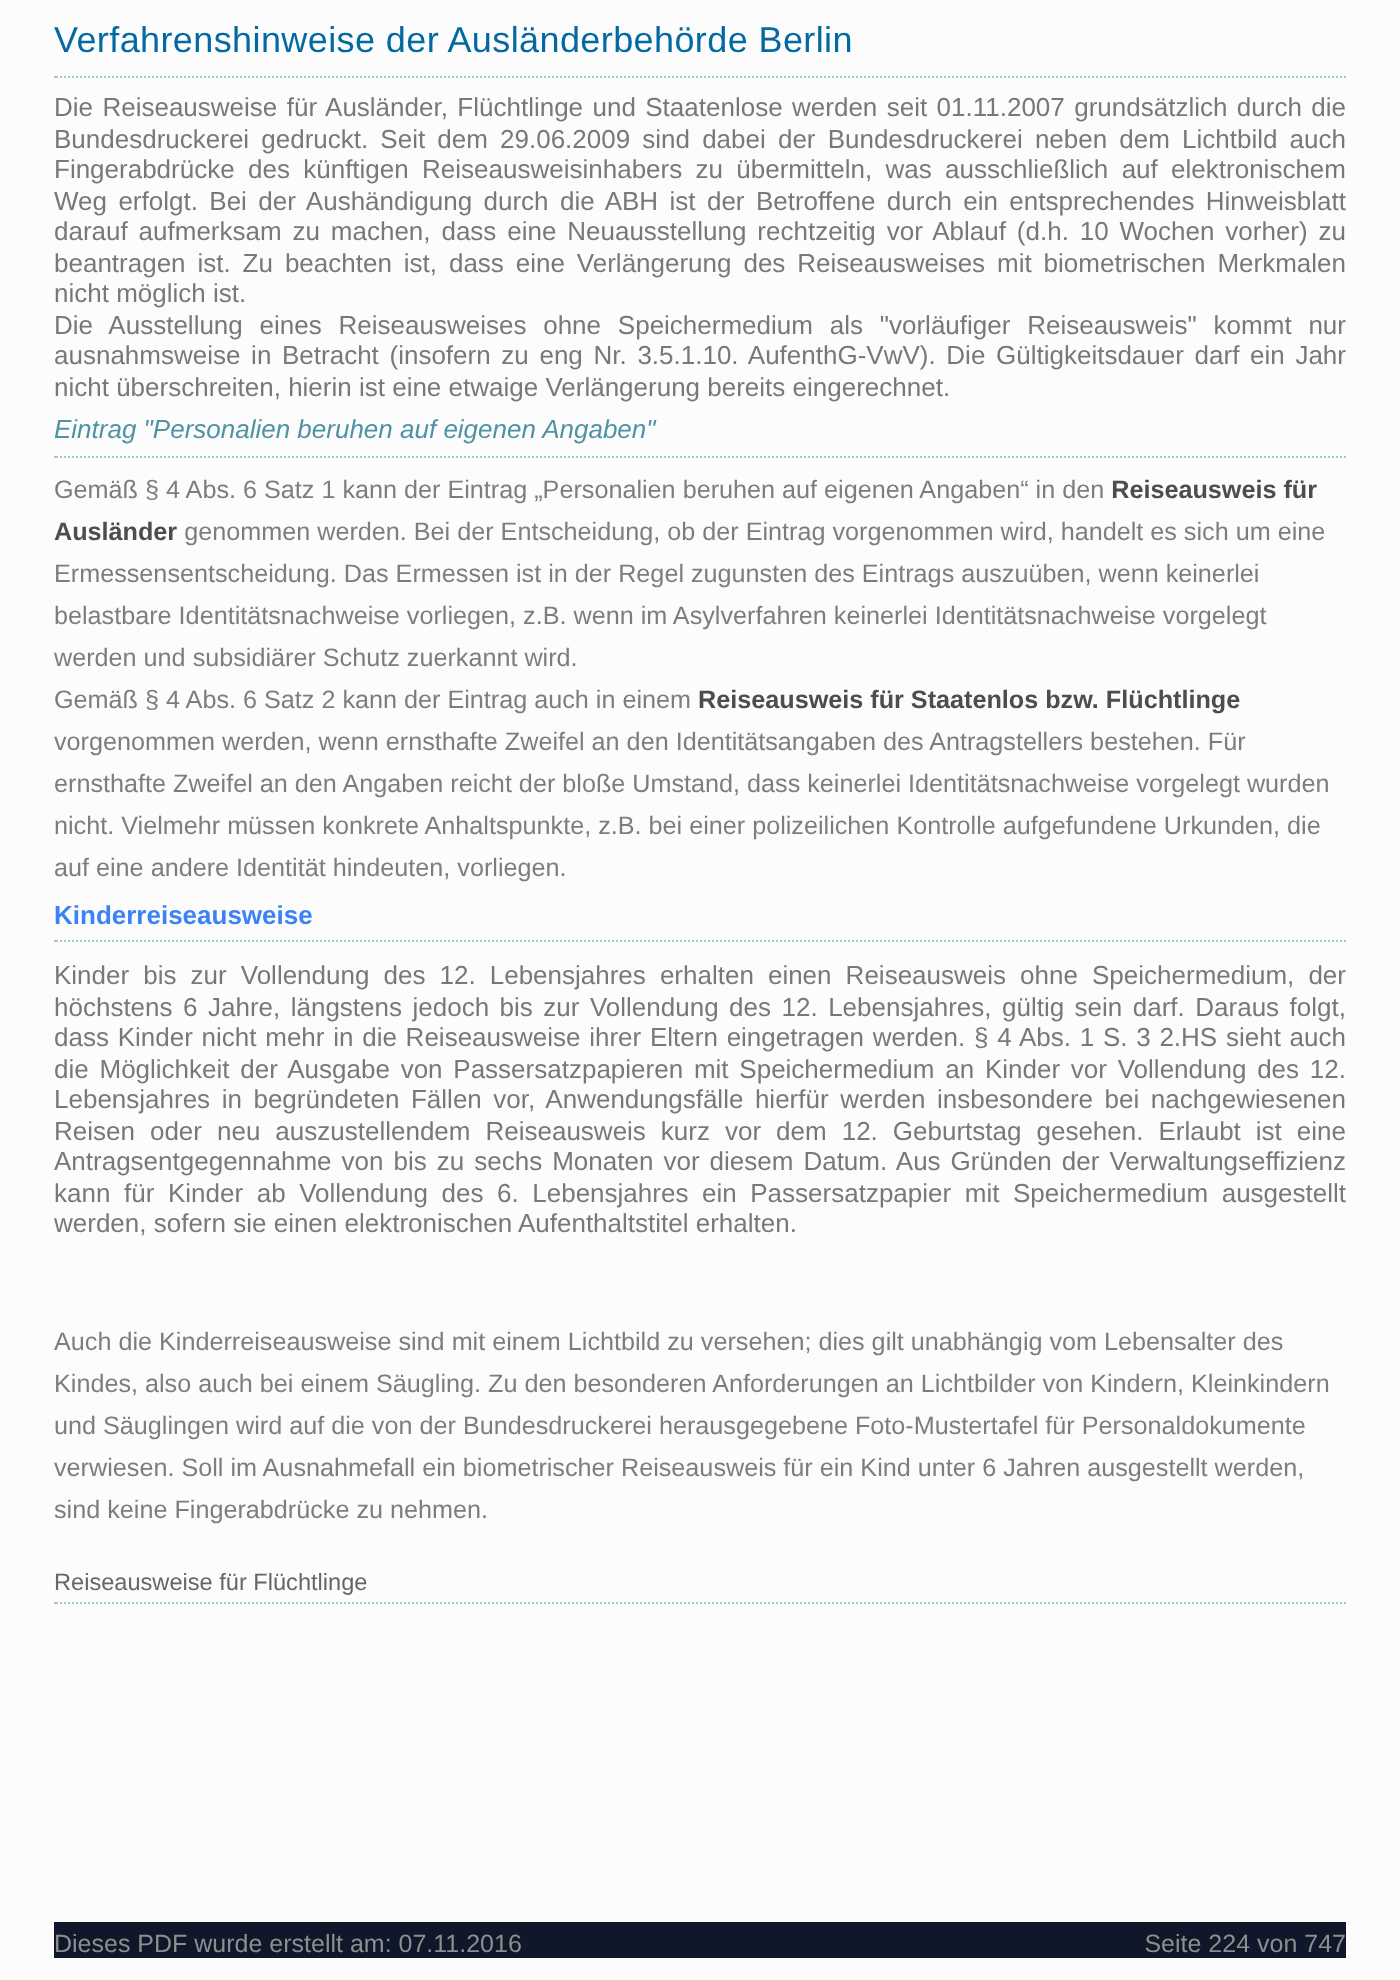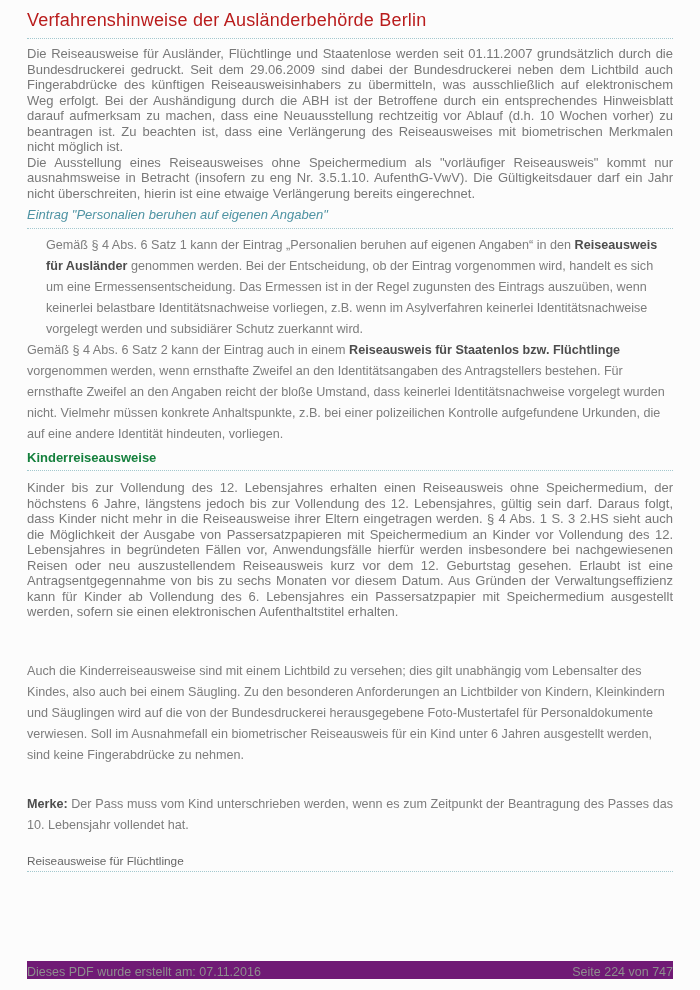--- a/index.html
+++ b/index.html
@@ -4,56 +4,56 @@
 <style>
   html,body{margin:0;padding:0;}
   body{
     width:700px;height:990px;position:relative;overflow:hidden;
     background:#fcfcfc;
     font-family:"Liberation Sans",sans-serif;
     -webkit-font-smoothing:antialiased;
   }
   .content{position:absolute;left:27px;right:27px;top:10px;}
   .title{
-    font-size:18px;font-weight:400;color:#b91c1c;letter-spacing:.2px;
+    font-size:18px;font-weight:400;color:#0369a1;letter-spacing:.2px;
     padding-bottom:7px;border-bottom:1px dotted #a3c8ce;
   }
   .p-tight{
     font-size:13px;line-height:15.5px;color:#787878;
     text-align:justify;margin:0;
   }
   .p-loose{
     font-size:12.6px;line-height:21px;color:#7d7d7d;margin:0;
   }
   .p-loose.justify{text-align:justify;}
   .bold-run{font-weight:bold;color:#4d4d4d;}
   .h-teal-italic{
     font-style:italic;color:#4e93a3;font-size:13px;
     padding-bottom:6px;border-bottom:1px dotted #a3c8ce;margin-top:6px;
   }
   .h-teal-bold{
-    font-weight:bold;color:#15803d;font-size:13px;
+    font-weight:bold;color:#3b82f6;font-size:13px;
     padding-bottom:5px;border-bottom:1px dotted #a3c8ce;margin-top:5px;
   }
   .h-plain{
     color:#666;font-size:11.8px;
     padding-bottom:3px;border-bottom:1px dotted #a3c8ce;margin-top:18px;
   }
   .mt-intro{margin-top:7px;}
-  .mt-satz1{margin-top:6px;margin-left:19px;}
+  .mt-satz1{margin-top:6px;}
   .mt-satz2{}
   .mt-kinder1{margin-top:9px;}
   .mt-kinder2{margin-top:41px;}
   .mt-kinder3{margin-top:20px;}
   .mt-merke{margin-top:28px;}
   .mt-abs23{margin-top:24px;}
   .footer{
     position:absolute;left:27px;right:27px;bottom:11px;
     display:flex;justify-content:space-between;
-    background:#701a75;padding-top:4px;
+    background:#0f172a;padding-top:4px;
     color:#8e8e8e;font-size:12.5px;
   }
 </style>
 </head>
 <body>
 
 <div class="content">
 
   <div class="title">Verfahrenshinweise der Ausländerbehörde Berlin</div>
 
@@ -68,21 +68,20 @@
 
   <p class="p-loose mt-satz2"><span>Gemäß § 4 Abs. 6 Satz 2 kann der Eintrag auch in einem </span><span class="bold-run">Reiseausweis für Staatenlos bzw. Flüchtlinge</span><span> vorgenommen werden, wenn ernsthafte Zweifel an den Identitätsangaben des Antragstellers bestehen. Für ernsthafte Zweifel an den Angaben reicht der bloße Umstand, dass keinerlei Identitätsnachweise vorgelegt wurden nicht. Vielmehr müssen konkrete Anhaltspunkte, z.B. bei einer polizeilichen Kontrolle aufgefundene Urkunden, die auf eine andere Identität hindeuten, vorliegen.</span></p>
 
   <div class="h-teal-bold">Kinderreiseausweise</div>
 
   <p class="p-tight mt-kinder1">Kinder bis zur Vollendung des 12. Lebensjahres erhalten einen Reiseausweis ohne Speichermedium, der höchstens 6 Jahre, längstens jedoch bis zur Vollendung des 12. Lebensjahres, gültig sein darf. Daraus folgt, dass Kinder nicht mehr in die Reiseausweise ihrer Eltern eingetragen werden. § 4 Abs. 1 S. 3 2.HS sieht auch die Möglichkeit der Ausgabe von Passersatzpapieren mit Speichermedium an Kinder vor Vollendung des 12. Lebensjahres in begründeten Fällen vor, Anwendungsfälle hierfür werden insbesondere bei nachgewiesenen Reisen oder neu auszustellendem Reiseausweis kurz vor dem 12. Geburtstag gesehen. Erlaubt ist eine Antragsentgegennahme von bis zu sechs Monaten vor diesem Datum. Aus Gründen der Verwaltungseffizienz kann für Kinder ab Vollendung des 6. Lebensjahres ein Passersatzpapier mit Speichermedium ausgestellt werden, sofern sie einen elektronischen Aufenthaltstitel erhalten.</p>
 
   <p class="p-loose mt-kinder2">Auch die Kinderreiseausweise sind mit einem Lichtbild zu versehen; dies gilt unabhängig vom Lebensalter des Kindes, also auch bei einem Säugling. Zu den besonderen Anforderungen an Lichtbilder von Kindern, Kleinkindern und Säuglingen wird auf die von der Bundesdruckerei herausgegebene Foto-Mustertafel für Personaldokumente verwiesen. Soll im Ausnahmefall ein biometrischer Reiseausweis für ein Kind unter 6 Jahren ausgestellt werden, sind keine Fingerabdrücke zu nehmen.</p>
 
 
-  <p class="p-loose justify mt-merke"><span class="bold-run">Merke:</span><span> Der Pass muss vom Kind unterschrieben werden, wenn es zum Zeitpunkt der Beantragung des Passes das 10. Lebensjahr vollendet hat.</span></p>
 
 
   <div class="h-plain">Reiseausweise für Flüchtlinge</div>
 
 </div>
 
 <div class="footer">
   <span>Dieses PDF wurde erstellt am: 07.11.2016</span>
   <span>Seite 224 von 747</span>
 </div>

